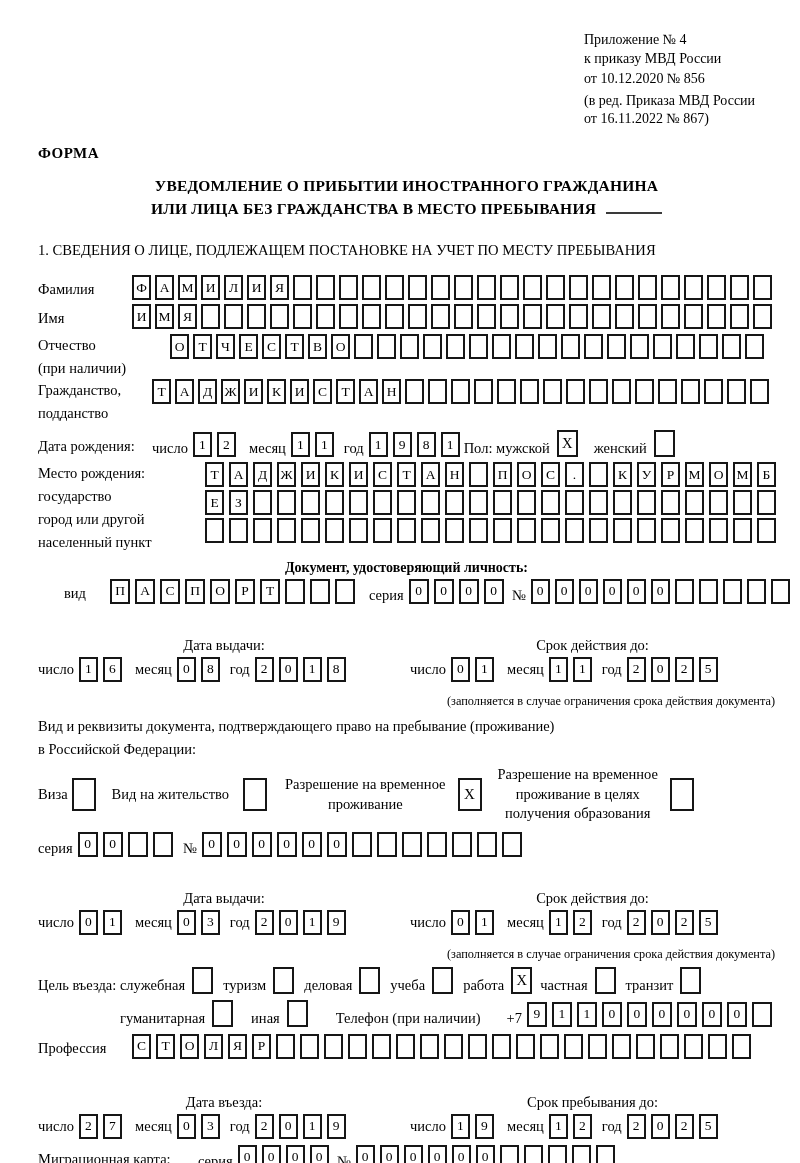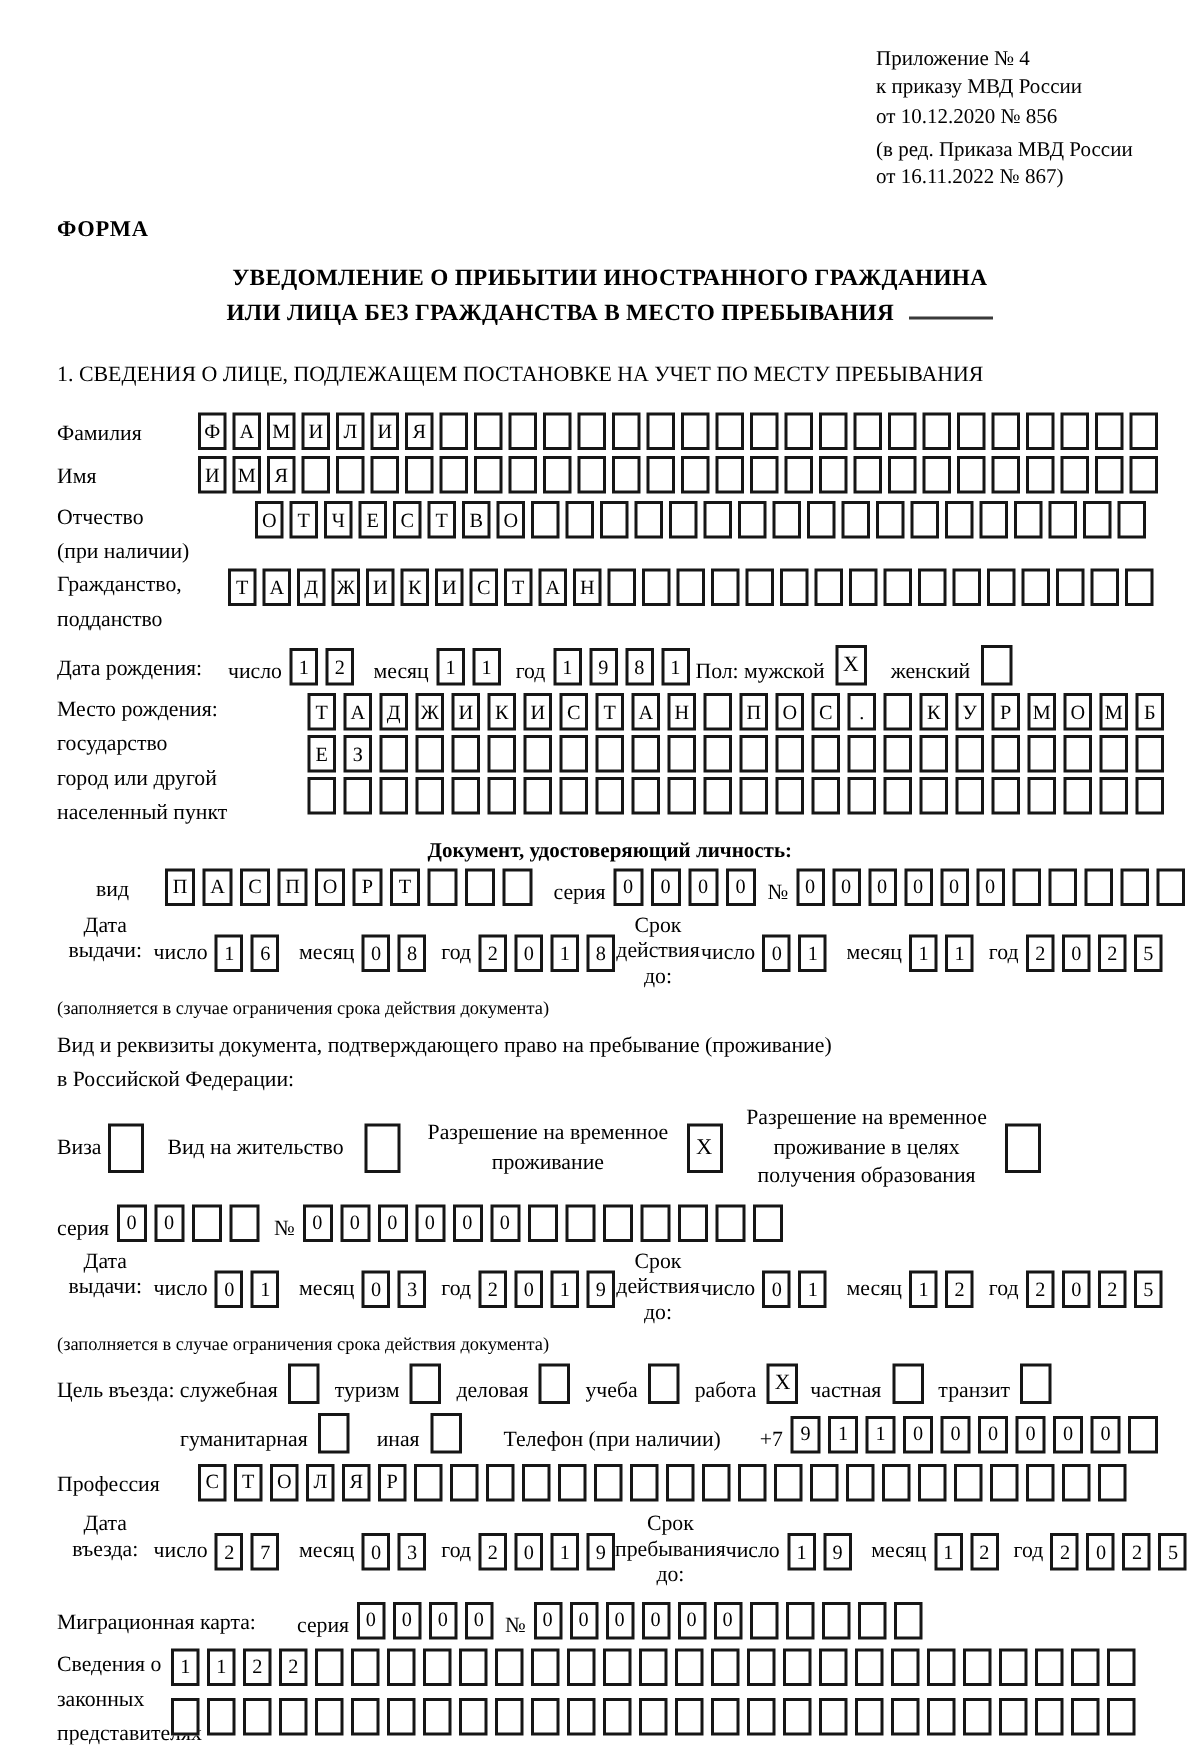--- a/index.html
+++ b/index.html
@@ -43,26 +43,26 @@
   .w94  { width:94px; }
   .w132 { width:132px; }
   .w114 { width:114px; }
   .w167 { width:167px; }
 
   .stack { display:flex; flex-direction:column; gap:3px; }
 
   .doc-header { text-align:center; font-weight:bold; font-size:14px; margin-top:6px; }
 
   .date-pair { display:flex; margin-top:5px; }
-  .date-col { display:flex; flex-direction:row; }
+  .date-col { display:flex; flex-direction:column;margin-top:28px; }
   .date-col.lft { flex:0 0 372px; }
   .date-col.rgt { flex:1 1 auto; }
   .date-head { text-align:center; font-size:14.5px; margin-bottom:3px; }
   .date-row { display:flex; align-items:center; }
-  .note-right { font-size:12.3px; margin-top:2px; }
+  .note-right { text-align:right; font-size:12.3px; margin-top:12px; }
 
   .para { font-size:14.5px; line-height:1.6; margin-top:6px; }
 
   .permit-row { display:flex; align-items:center; margin-top:4px; }
   .pblock { display:flex; flex-direction:column; text-align:center; font-size:14.5px; line-height:1.35; }
 </style>
 </head>
 <body>
 
 <div class="page">

